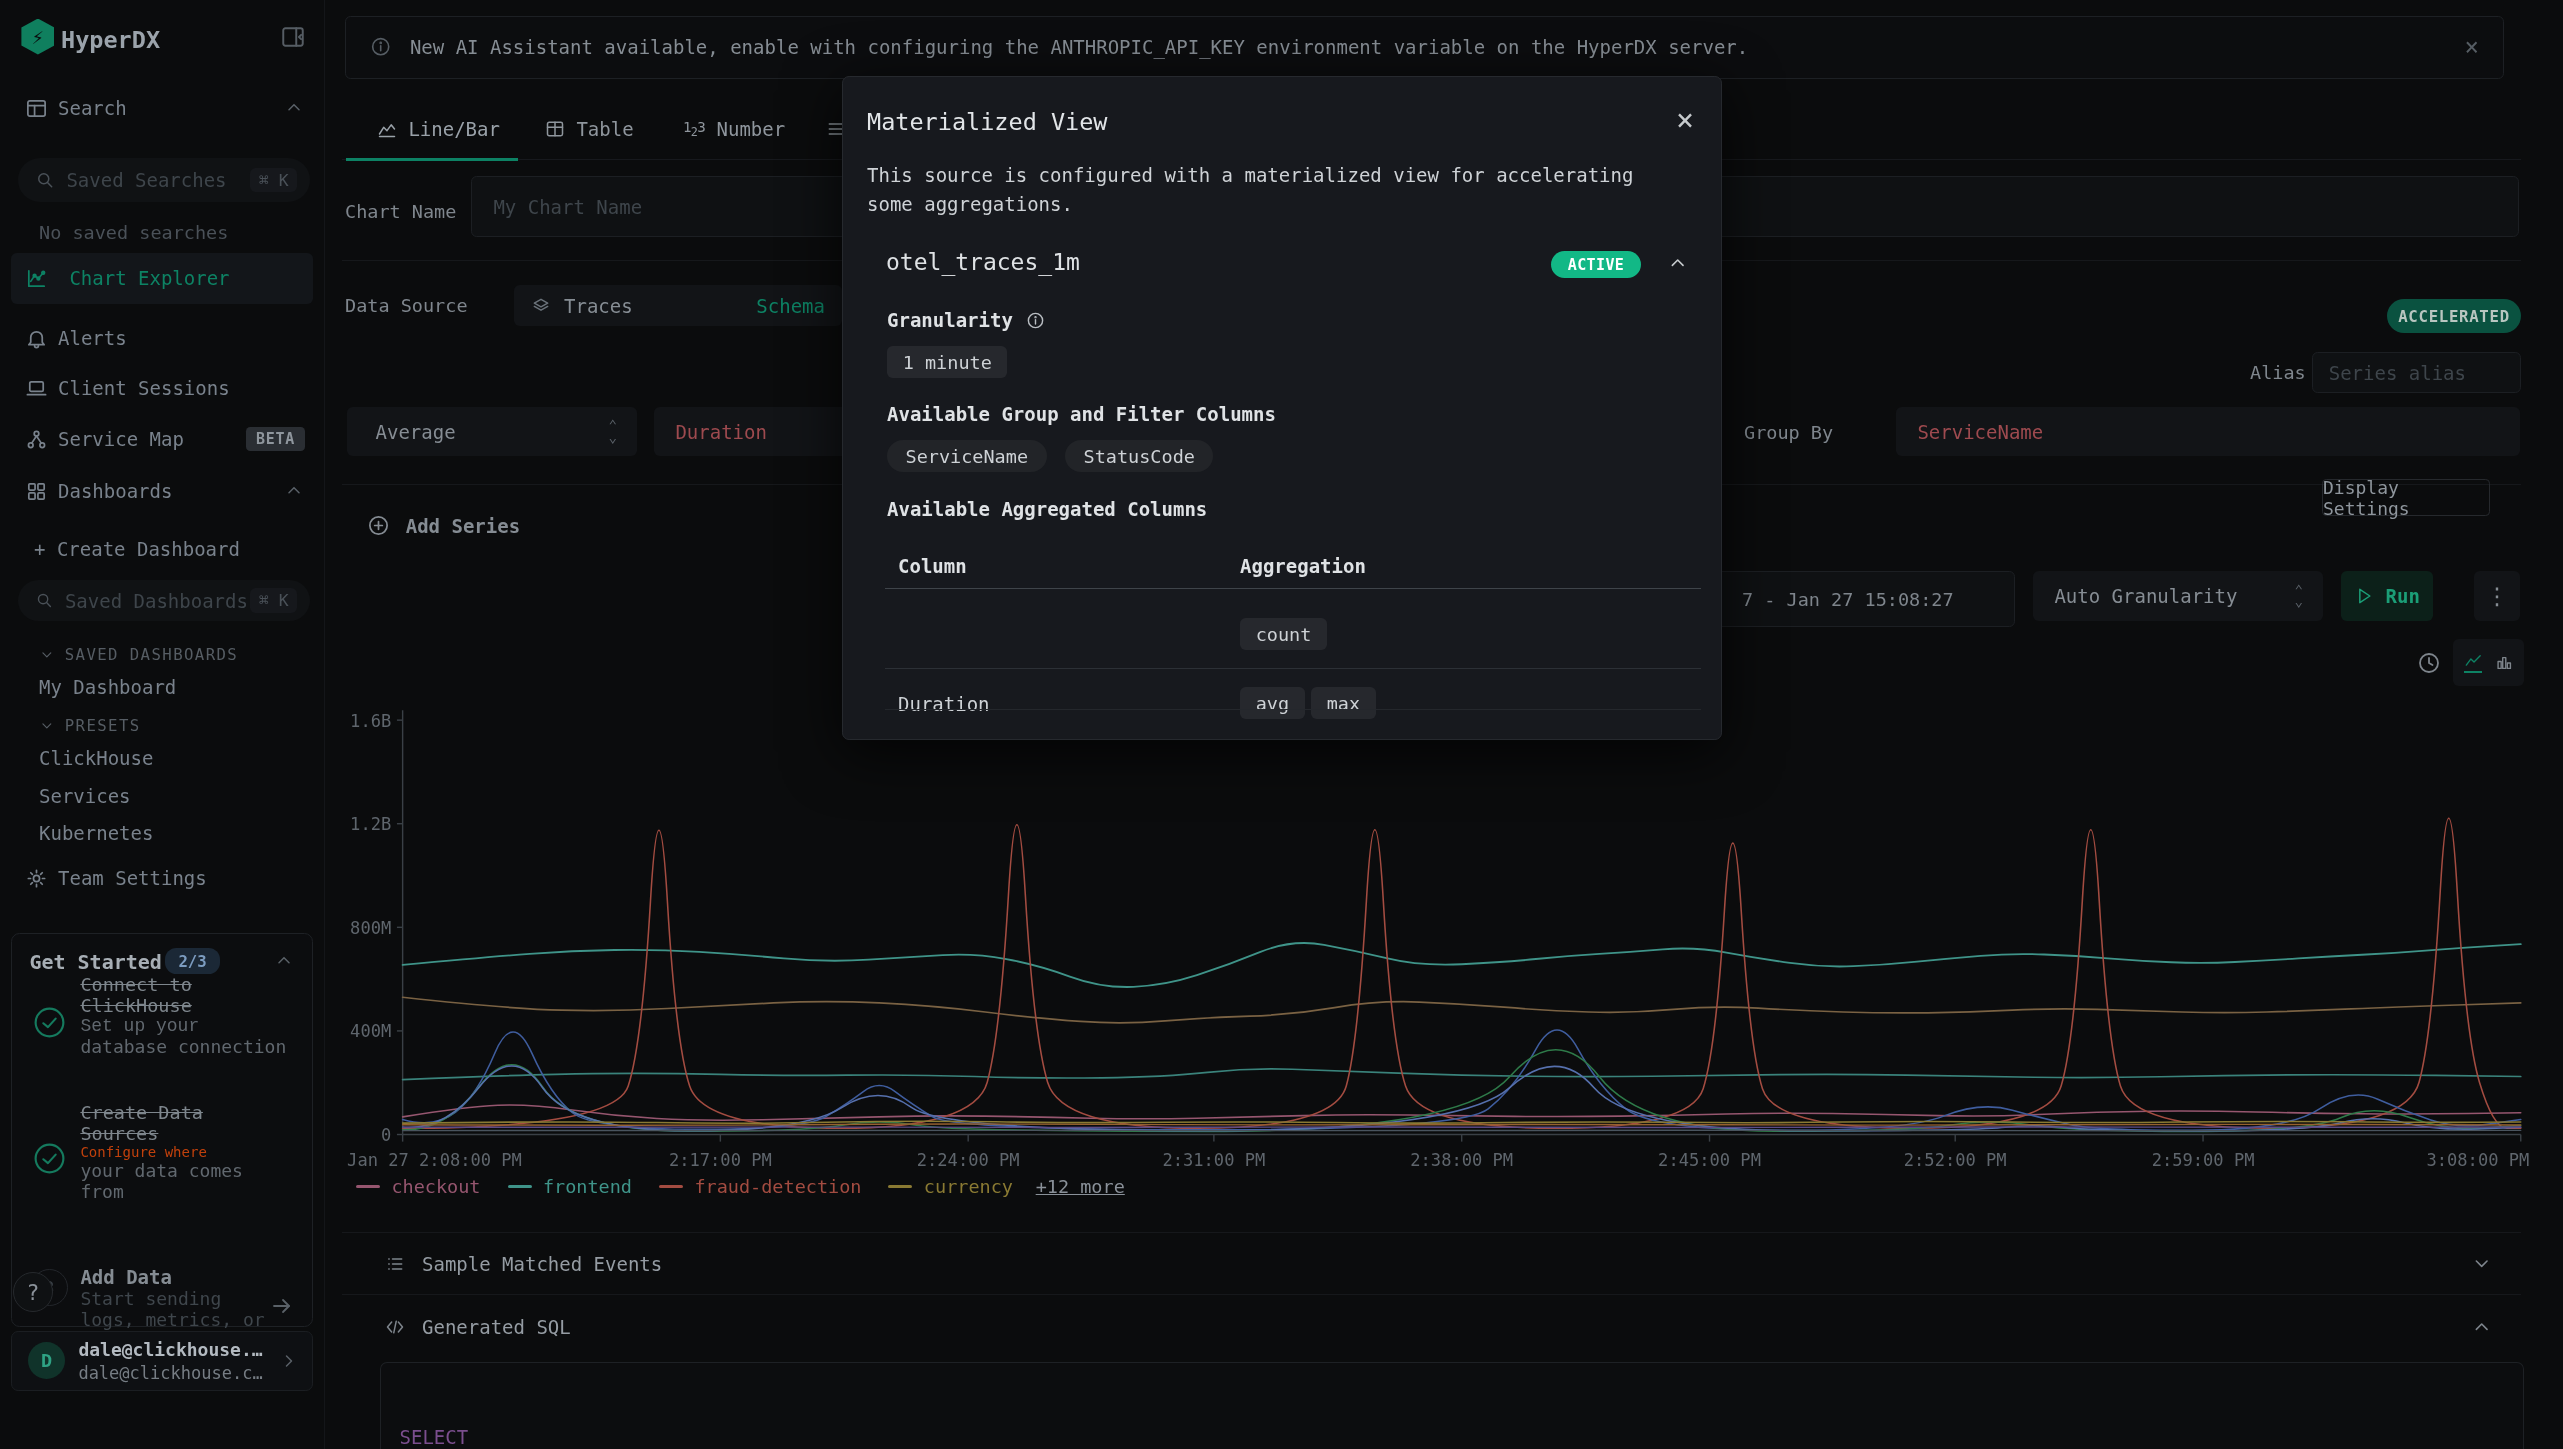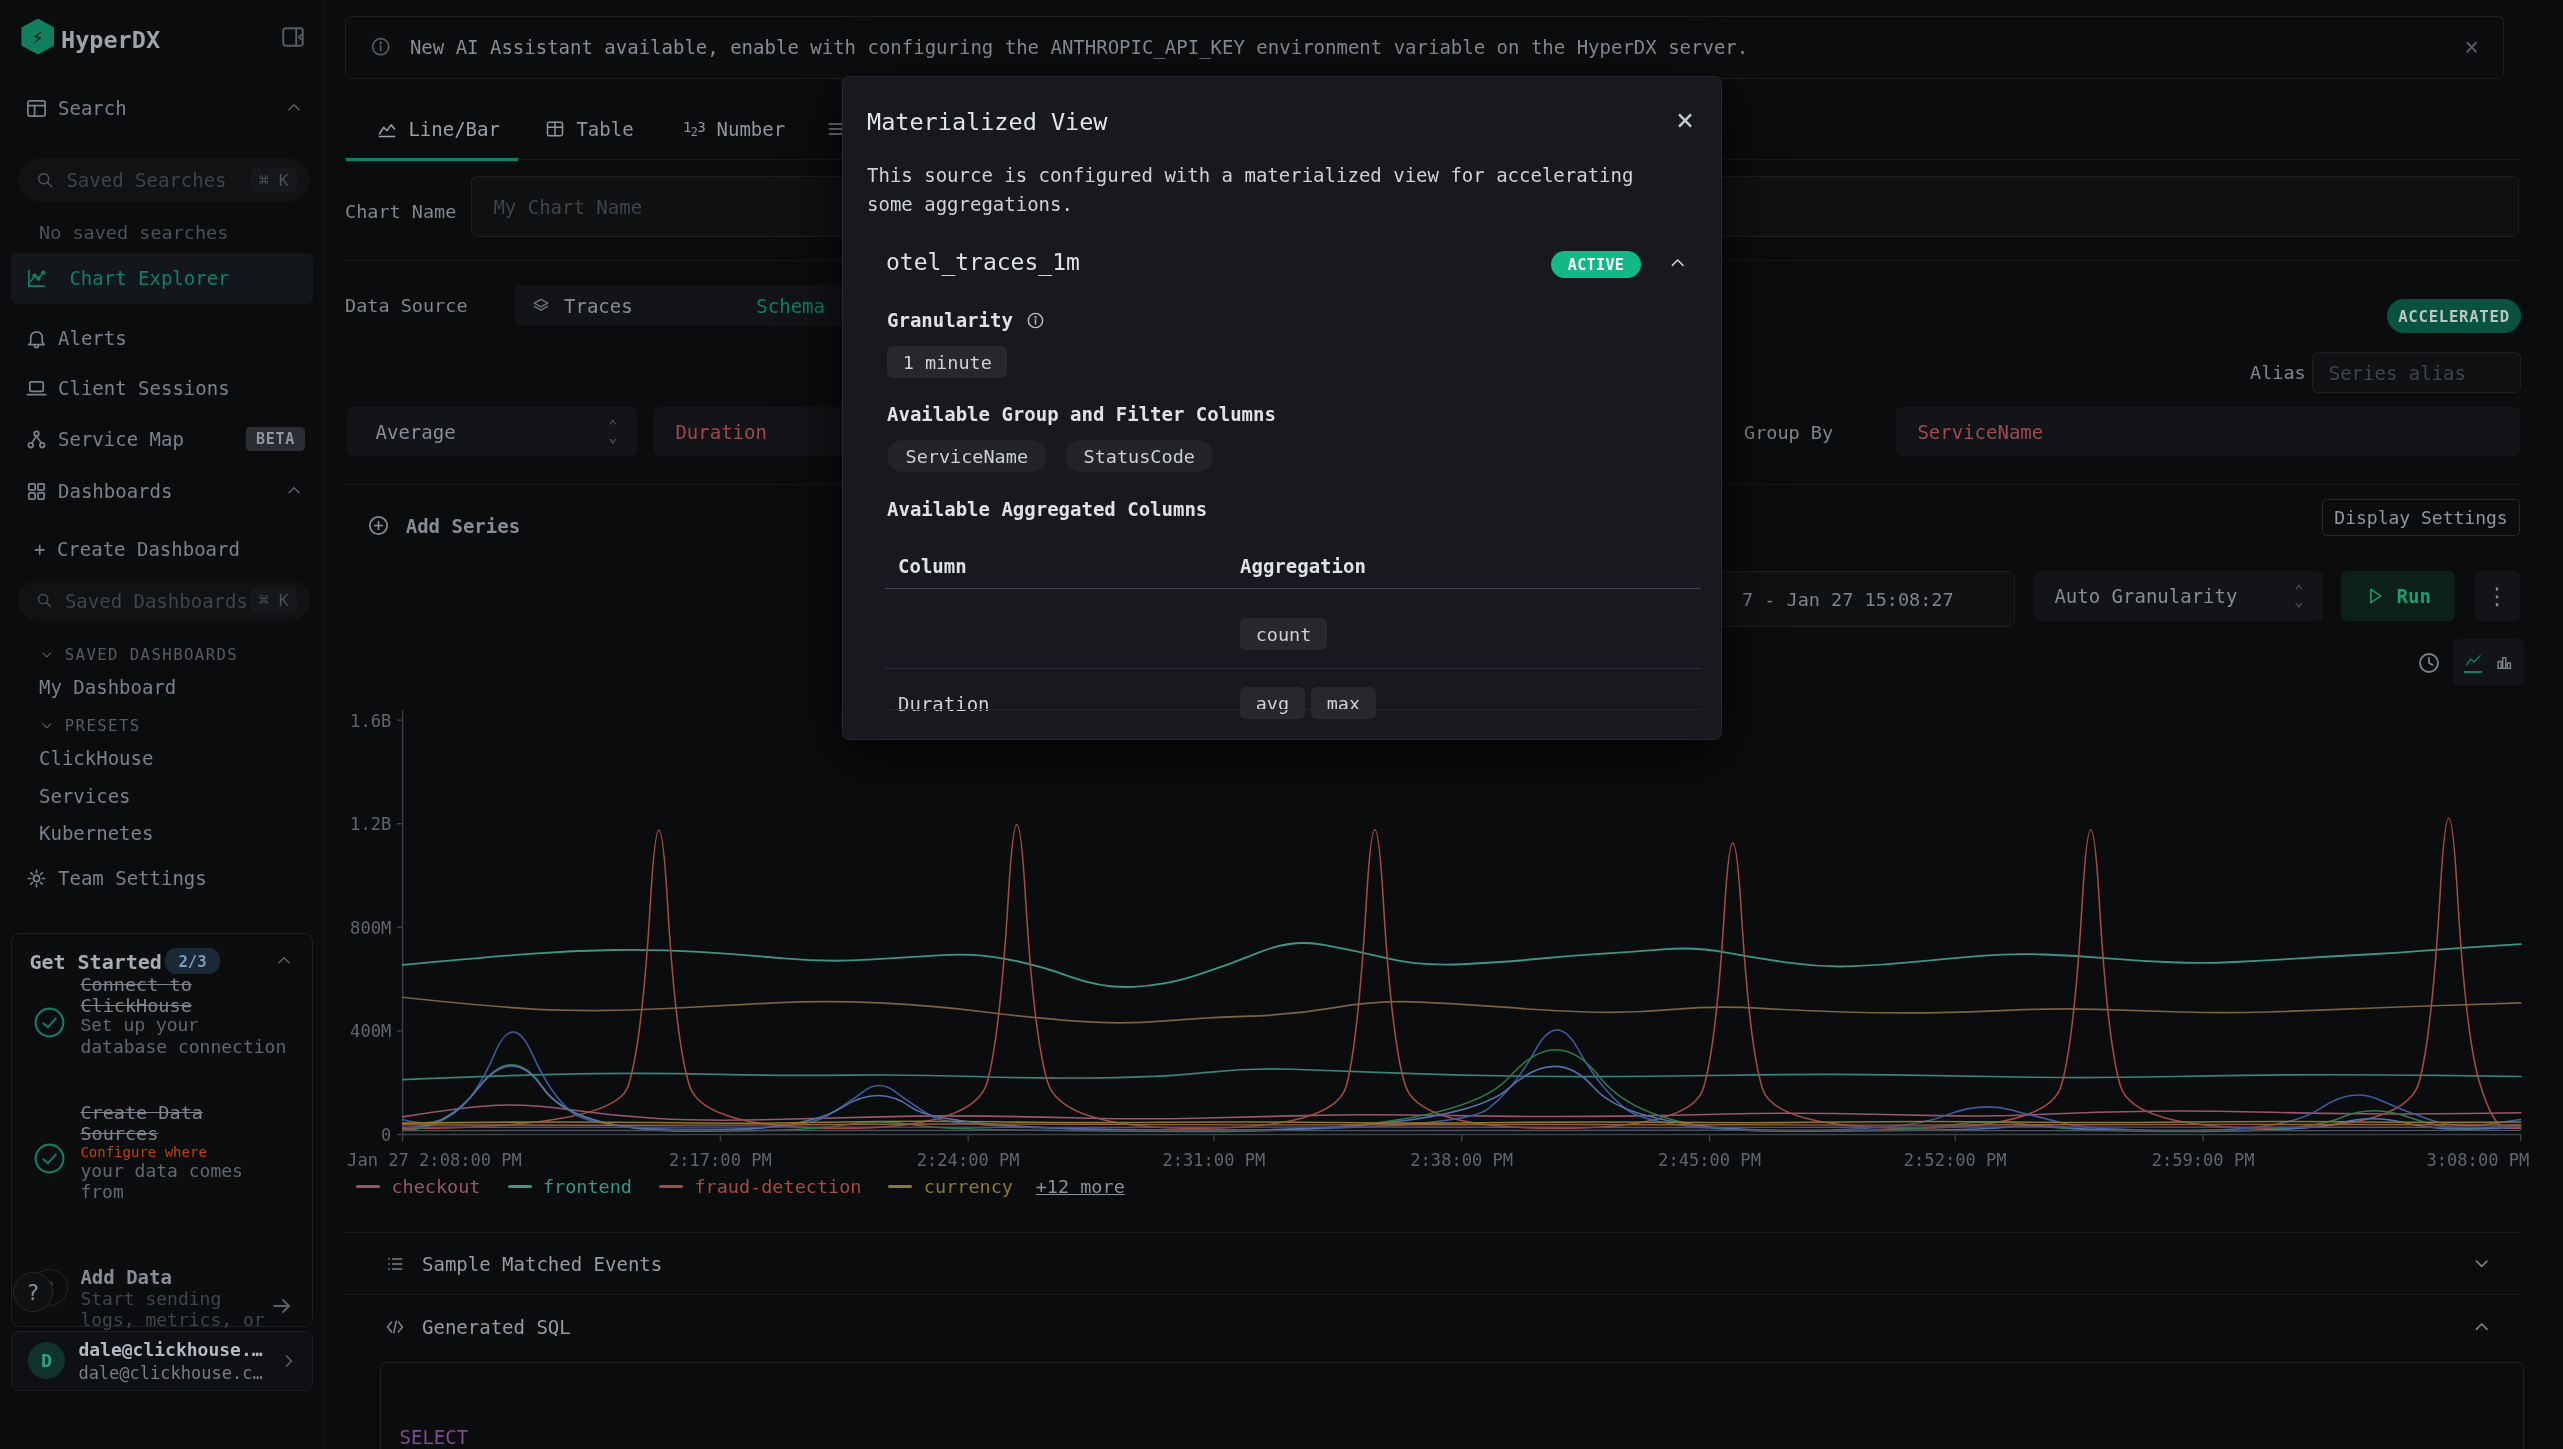--- a/index.html
+++ b/index.html
@@ -354,30 +354,30 @@
       <span>
           <svg class="ic" viewBox="0 0 24 24" width="23" height="23">
             <circle cx="12" cy="12" r="9"></circle>
             <line x1="12" y1="8" x2="12" y2="16"></line>
             <line x1="8" y1="12" x2="16" y2="12"></line>
           </svg>
         </span>
       <span style="font-size:19px;font-weight:bold;">Add Series</span>
     </div>
 
-    <div class="abs" style="left:2322px;top:499px;width:198px;height:37px;border:1.4px solid #26292d;border-radius:4.3px;display:flex;align-items:center;justify-content:center;font-size:18px;color:#8f969d;">Display Settings</div>
+    <div class="abs" style="left:2322px;top:479px;width:168px;height:37px;border:1.4px solid #26292d;border-radius:4.3px;display:flex;align-items:center;justify-content:center;font-size:18px;color:#8f969d;">Display Settings</div>
 
     <div class="input-box" style="left:1627px;top:571px;width:388px;height:56px;">
       <span style="margin-left:114px;color:#7e858c;font-size:18.5px;">7 - Jan 27 15:08:27</span>
     </div>
     <div class="select-box" style="left:2033px;top:571px;width:290px;height:50px;">
       <span style="margin-left:21.4px;">Auto Granularity</span>
       <span class="updown">⌃<br>⌄</span>
     </div>
-    <div class="abs" style="left:2341px;top:571px;width:114px;height:50px;background:#0c2019;border-radius:5.7px;display:flex;align-items:center;justify-content:center;gap:11.4px;color:#1b9e77;">
+    <div class="abs" style="left:2341px;top:571px;width:92px;height:50px;background:#0c2019;border-radius:5.7px;display:flex;align-items:center;justify-content:center;gap:11.4px;color:#1b9e77;">
       <span>
           <svg class="ic" viewBox="0 0 24 24" width="20" height="20">
             <polygon points="7,4 19,12 7,20"></polygon>
           </svg>
         </span>
       <span style="font-size:19px;font-weight:bold;">Run</span>
     </div>
     <div class="abs" style="left:2474px;top:571px;width:46px;height:50px;background:#121417;border-radius:5.7px;display:flex;align-items:center;justify-content:center;font-size:23px;color:#868d94;">⋮</div>
 
     <span class="abs" style="left:2417px;top:651px;color:#7e858c;">

